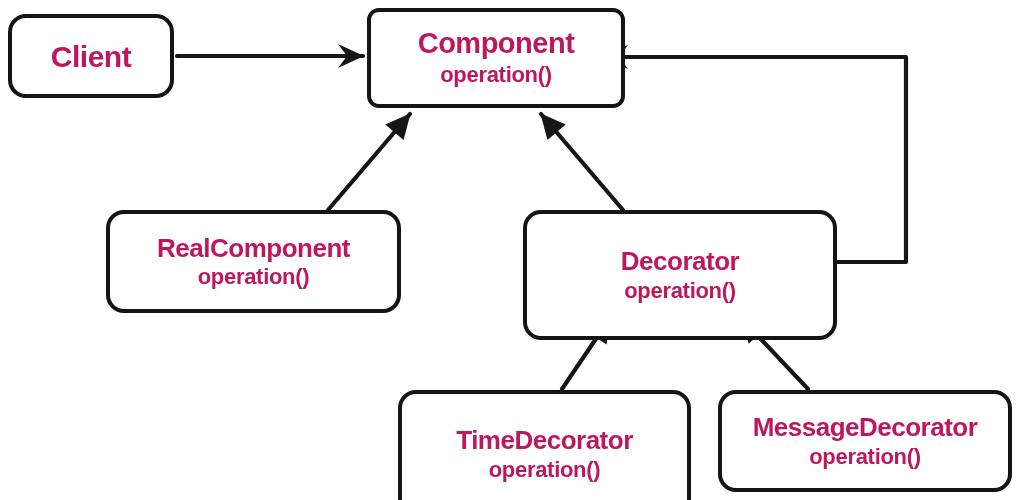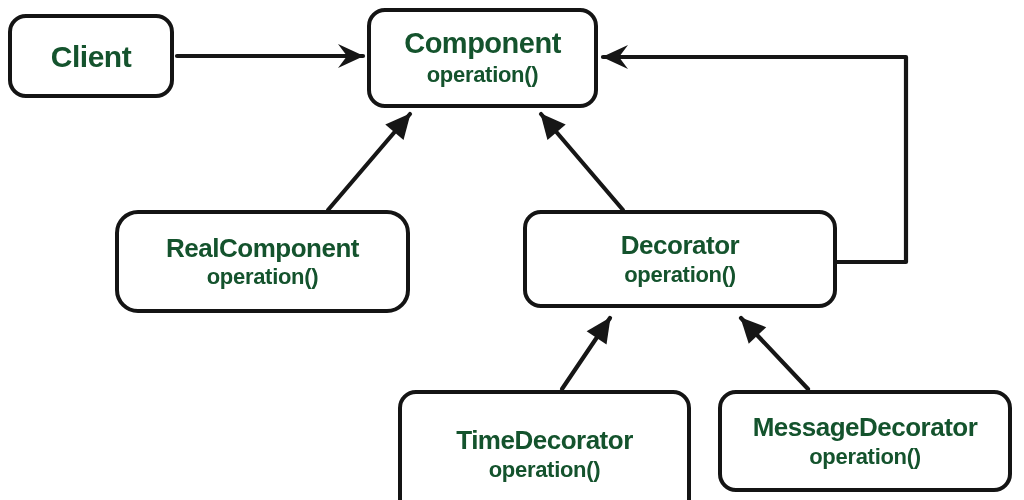--- a/index.html
+++ b/index.html
@@ -22,38 +22,38 @@
     stroke-width: 4.2;
     stroke-linecap: round;
     stroke-linejoin: round;
   }
   .node {
     position: absolute;
     box-sizing: border-box;
     border: 4px solid #141414;
     border-radius: 18px;
     background: #ffffff;
-    color: #14532d;
+    color: #be185d;
     font-weight: bold;
     text-align: center;
     display: flex;
     flex-direction: column;
     align-items: center;
     justify-content: center;
     gap: 2px;
   }
   .node .title  { font-size: 26px; line-height: 1.1; letter-spacing: -0.5px; }
   .node .field  { font-size: 19px; line-height: 1.1; letter-spacing: -0.3px; }
   .node .member { font-size: 22px; line-height: 1.15; letter-spacing: -0.3px; text-align: center; }
   #node-client    { left: 8px;   top: 14px;  width: 166px; height: 84px; }
   #node-client .title { font-size: 30px; }
-  #node-component { left: 367px; top: 8px;   width: 231px; height: 100px; }
+  #node-component { left: 367px; top: 8px;   width: 258px; height: 100px; border-radius: 12px; }
   #node-component .title { font-size: 29px; }
-  #node-real      { left: 115px; top: 210px; width: 295px; height: 103px; border-radius: 23px; }
-  #node-decorator { left: 523px; top: 210px; width: 314px; height: 98px; }
+  #node-real      { left: 106px; top: 210px; width: 295px; height: 103px; }
+  #node-decorator { left: 523px; top: 210px; width: 314px; height: 130px; }
   #node-time      { left: 350px; top: 390px; width: 293px; height: 128px; margin-left: 48px; }
   #node-message   { left: 718px; top: 390px; width: 294px; height: 102px; }
 </style>
 </head>
 <body>
 
 <div class="canvas">
 
   <svg class="edges" viewBox="0 0 1024 500">
     <defs>

